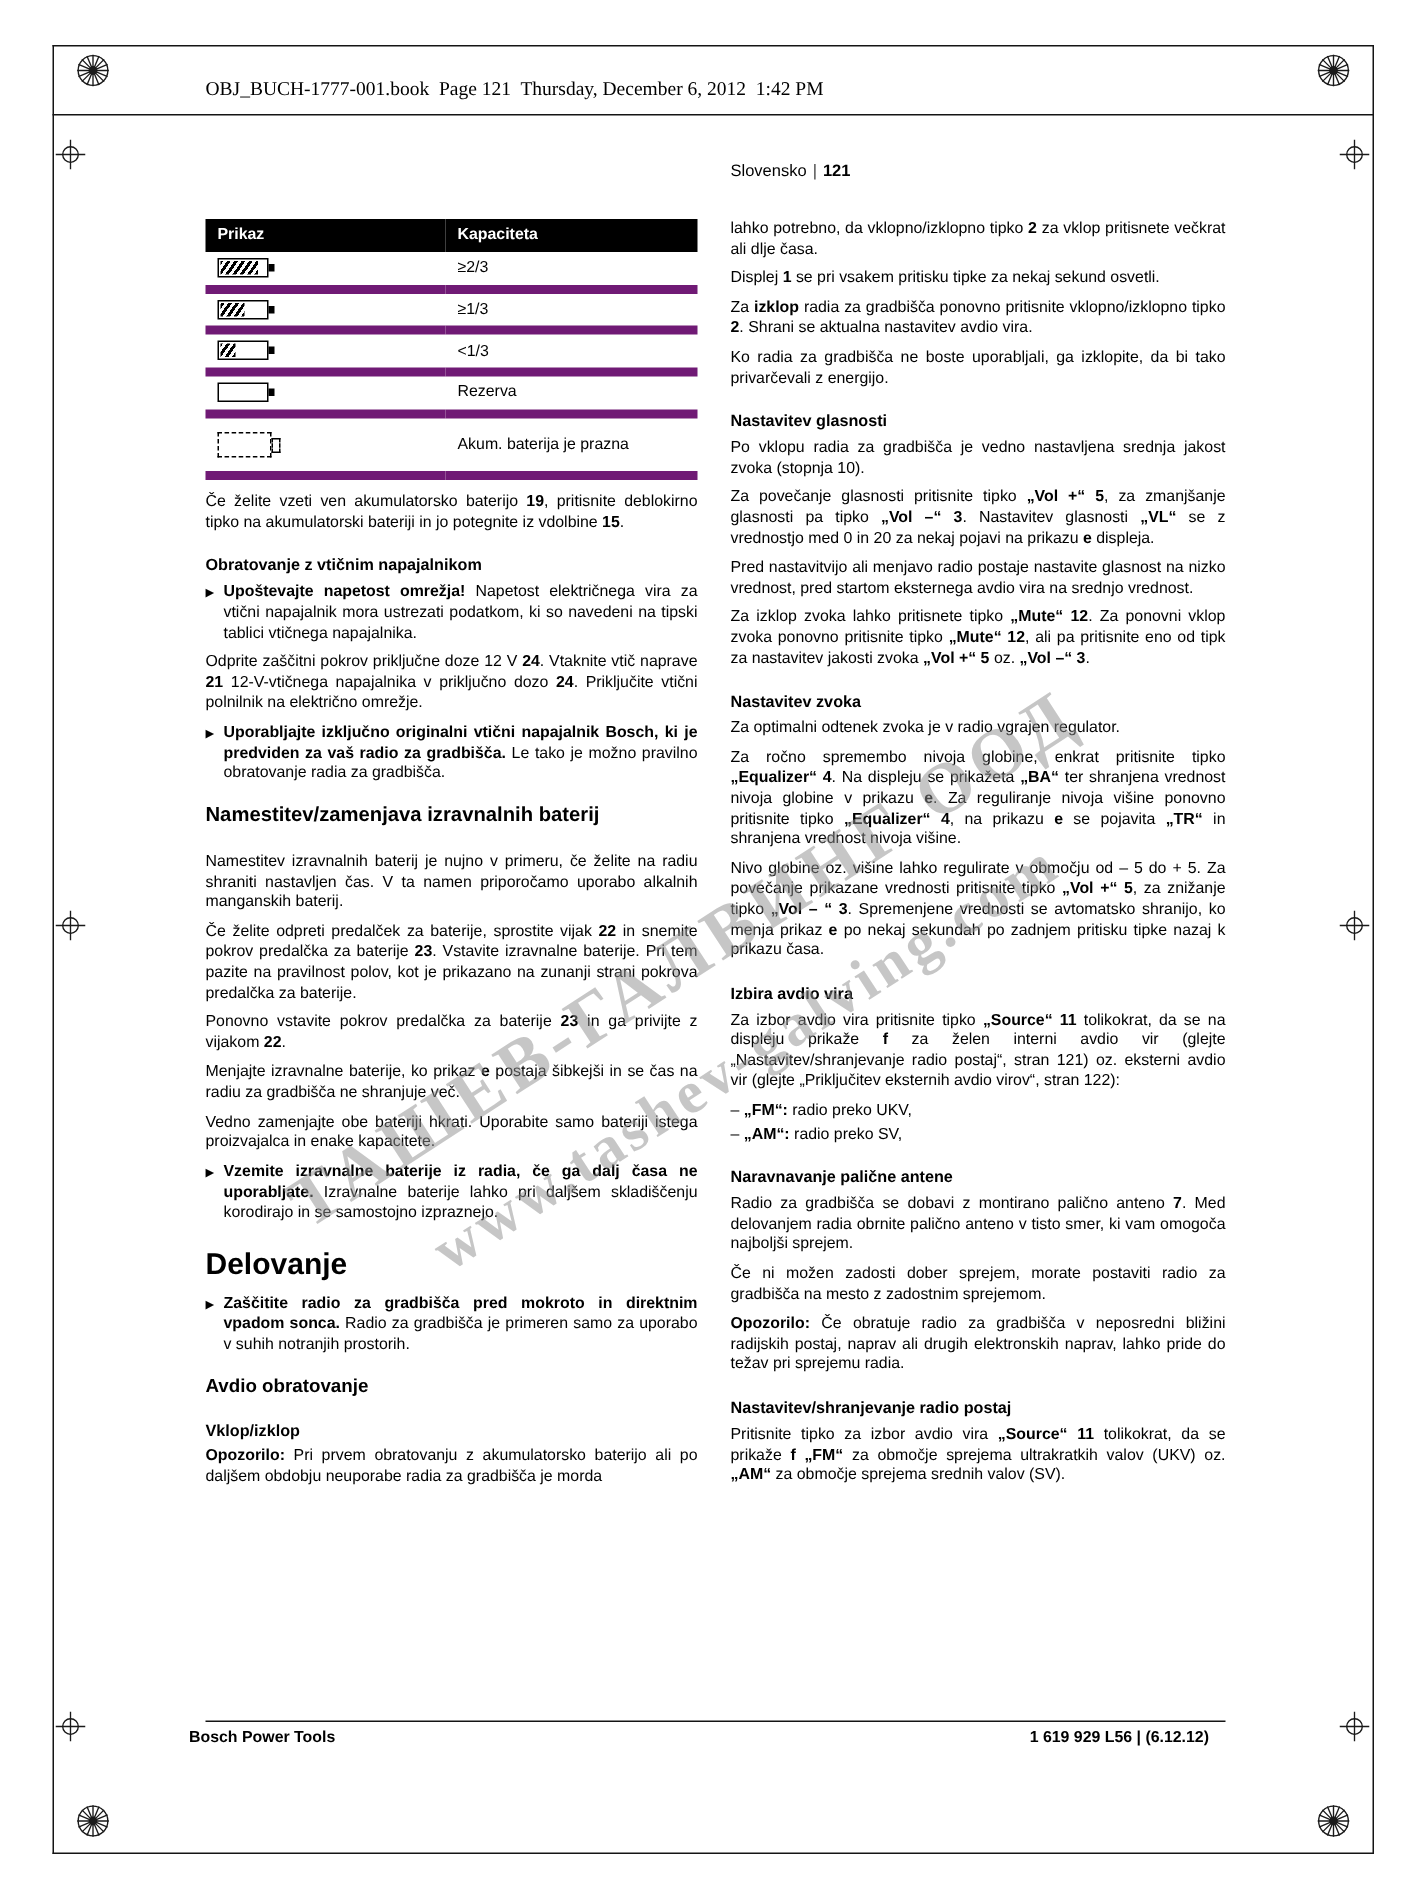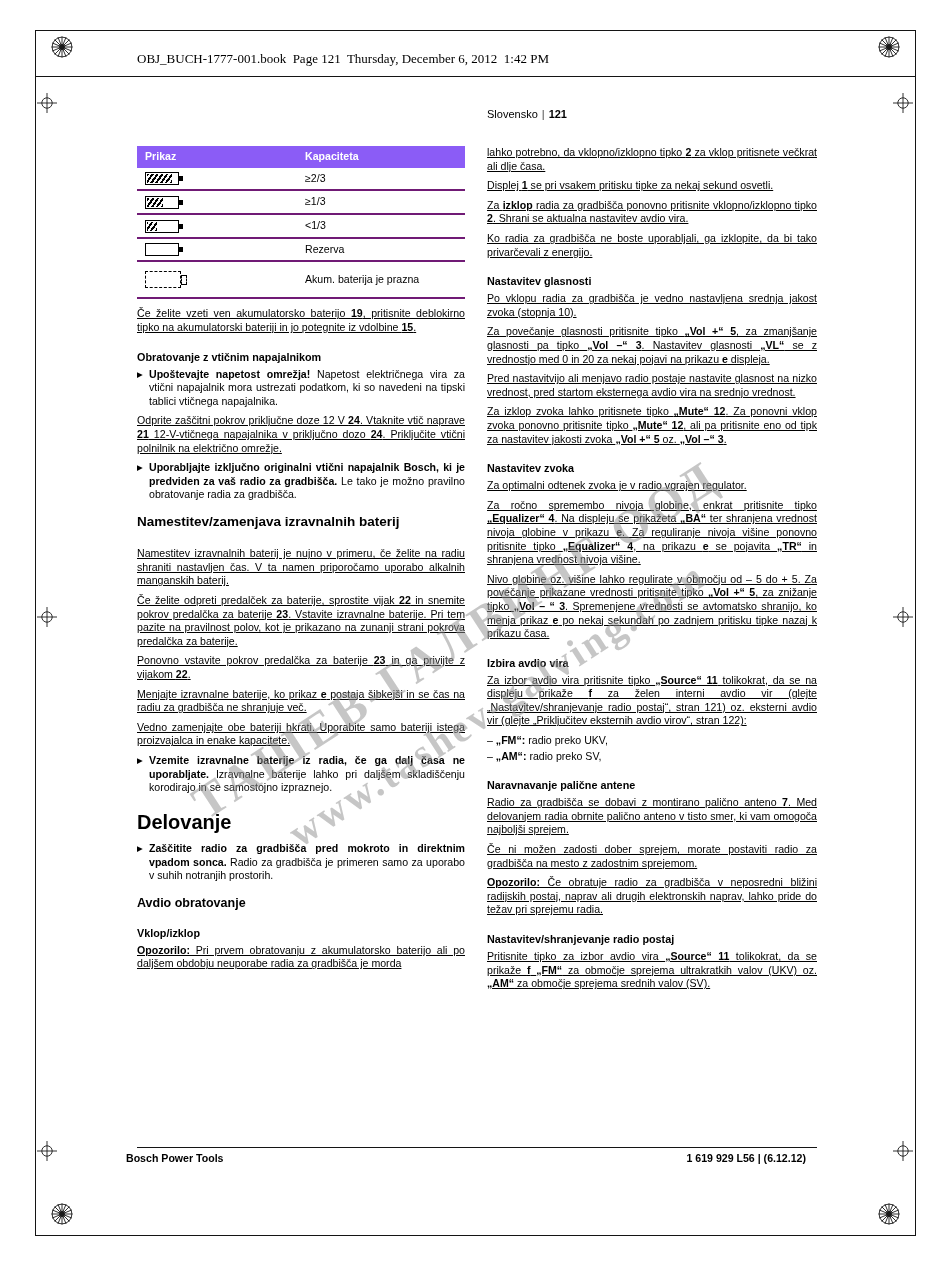--- a/index.html
+++ b/index.html
@@ -32,38 +32,38 @@
     font-family:"Liberation Serif", serif; font-size:13px; white-space:pre;
   }
 
   .page-header { position:absolute; top:108px; left:487px; width:330px; text-align:left; font-size:11px; }
   .page-header .sep { margin:0 4px; color:#444; }
 
   .col { position:absolute; top:146px; font-size:10.6px; line-height:1.285; }
   .col-left  { left:137px; width:328px; }
   .col-right { left:487px; width:330px; }
 
-  .para { margin:0 0 6px; text-align:justify;text-decoration:underline; }
+  .para { margin:0 0 6px; text-align:justify; }
   .h1  { font-size:20px;   font-weight:bold; margin:16px 0 8px; line-height:1.15; }
   .h2  { font-size:13.5px; font-weight:bold; margin:12px 0 17px; line-height:1.2; }
   .h2b { font-size:12.5px; font-weight:bold; margin:12px 0 6px; }
   .h3  { font-size:10.8px; font-weight:bold; margin:16px 0 3px; }
   .bullet { display:flex; margin:0 0 6px; }
   .bullet-marker { flex:0 0 12px; font-size:7.5px; line-height:13.5px; }
   .bullet-text { flex:1; text-align:justify; }
   .dash-item { margin:0 0 2px; padding-left:11px; text-indent:-11px; }
 
   
   .battery-table { width:100%; border-collapse:collapse; margin:0 0 8px; }
   .battery-table th {
-    background:#8b5cf6; color:#fff; font-size:10.6px; font-weight:bold;
+    background:#000000; color:#fff; font-size:10.6px; font-weight:bold;
     text-align:left; padding:4px 8px;
   }
   .battery-table th:first-child, .battery-table td:first-child { width:160px; }
-  .battery-table td { border-bottom:2px solid #701a75; padding:4px 8px; vertical-align:middle; font-size:10.6px; }
+  .battery-table td { border-bottom:6px solid #701a75; padding:4px 8px; vertical-align:middle; font-size:10.6px; }
   .battery { position:relative; display:inline-block; width:34px; height:13px; border:1px solid #000; vertical-align:middle; background:#fff; }
   .battery::after { content:""; position:absolute; right:-5px; top:3px; width:4px; height:5px; background:#000; }
   .battery .fill { position:absolute; left:1px; top:1px; bottom:1px; background:repeating-linear-gradient(-55deg,#000 0 2px,#fafafa 2px 4px); }
   .battery.dashed { border:1.5px dashed #000; width:36px; height:17px; margin:5px 0; }
   .battery.dashed::after { background:#fff; border:1.5px dashed #000; height:8px; top:3px; right:-7px; }
 
   .watermark {
     position:absolute; left:55px; top:330px; width:840px; height:680px;
     display:flex; flex-direction:column; align-items:center; justify-content:center; gap:26px;
     transform:rotate(-33deg); color:#8f8f8f; opacity:.5; z-index:5; pointer-events:none;

